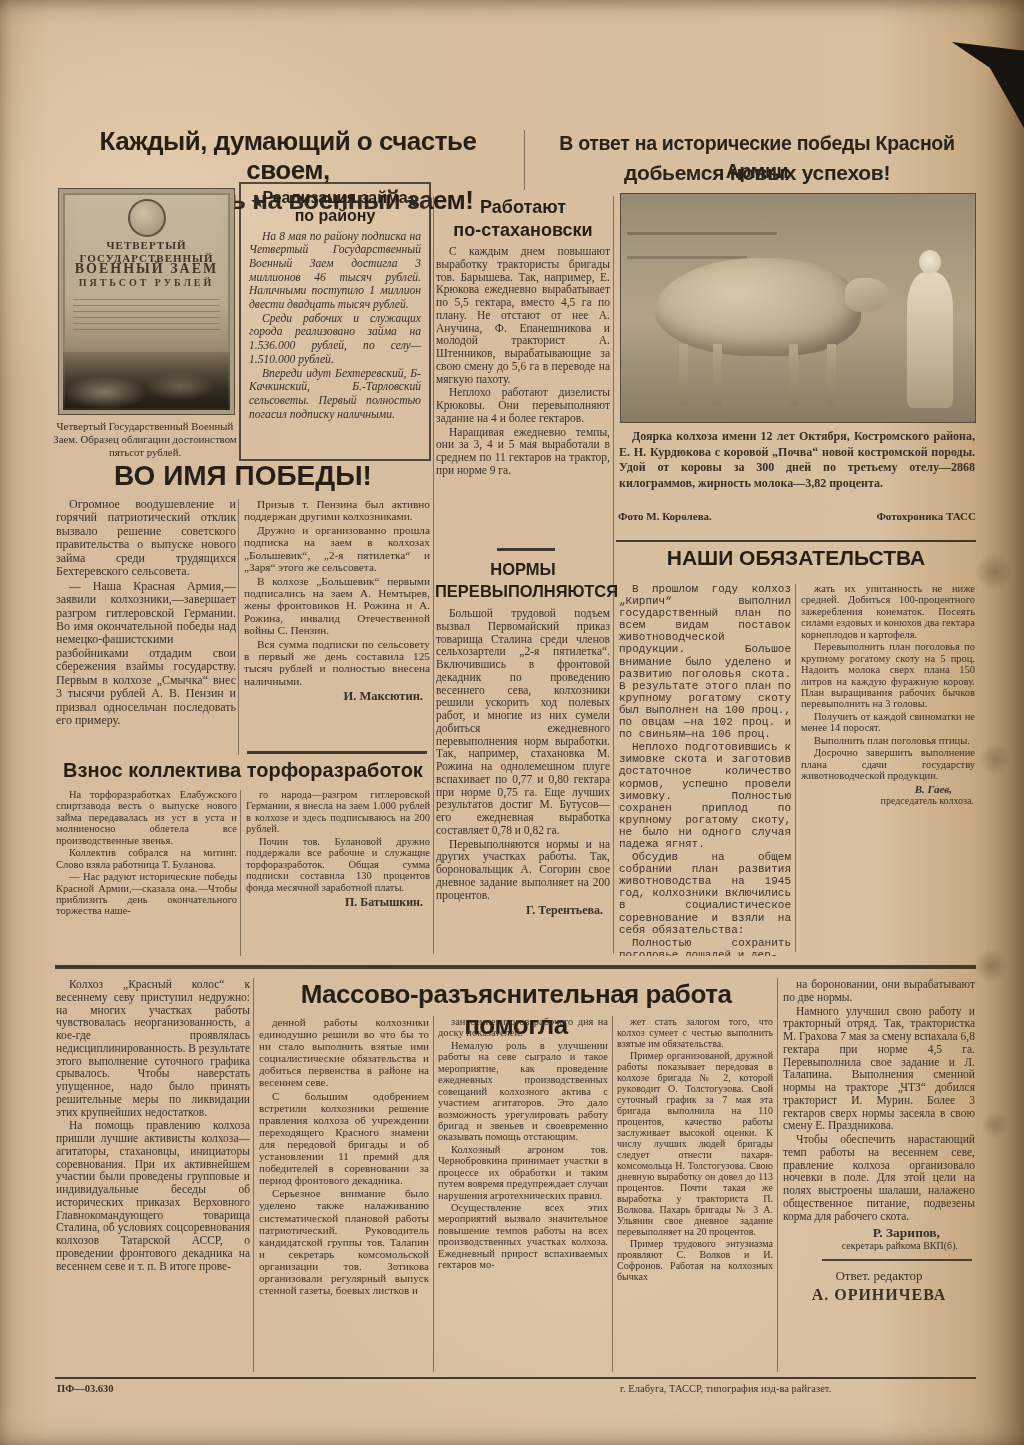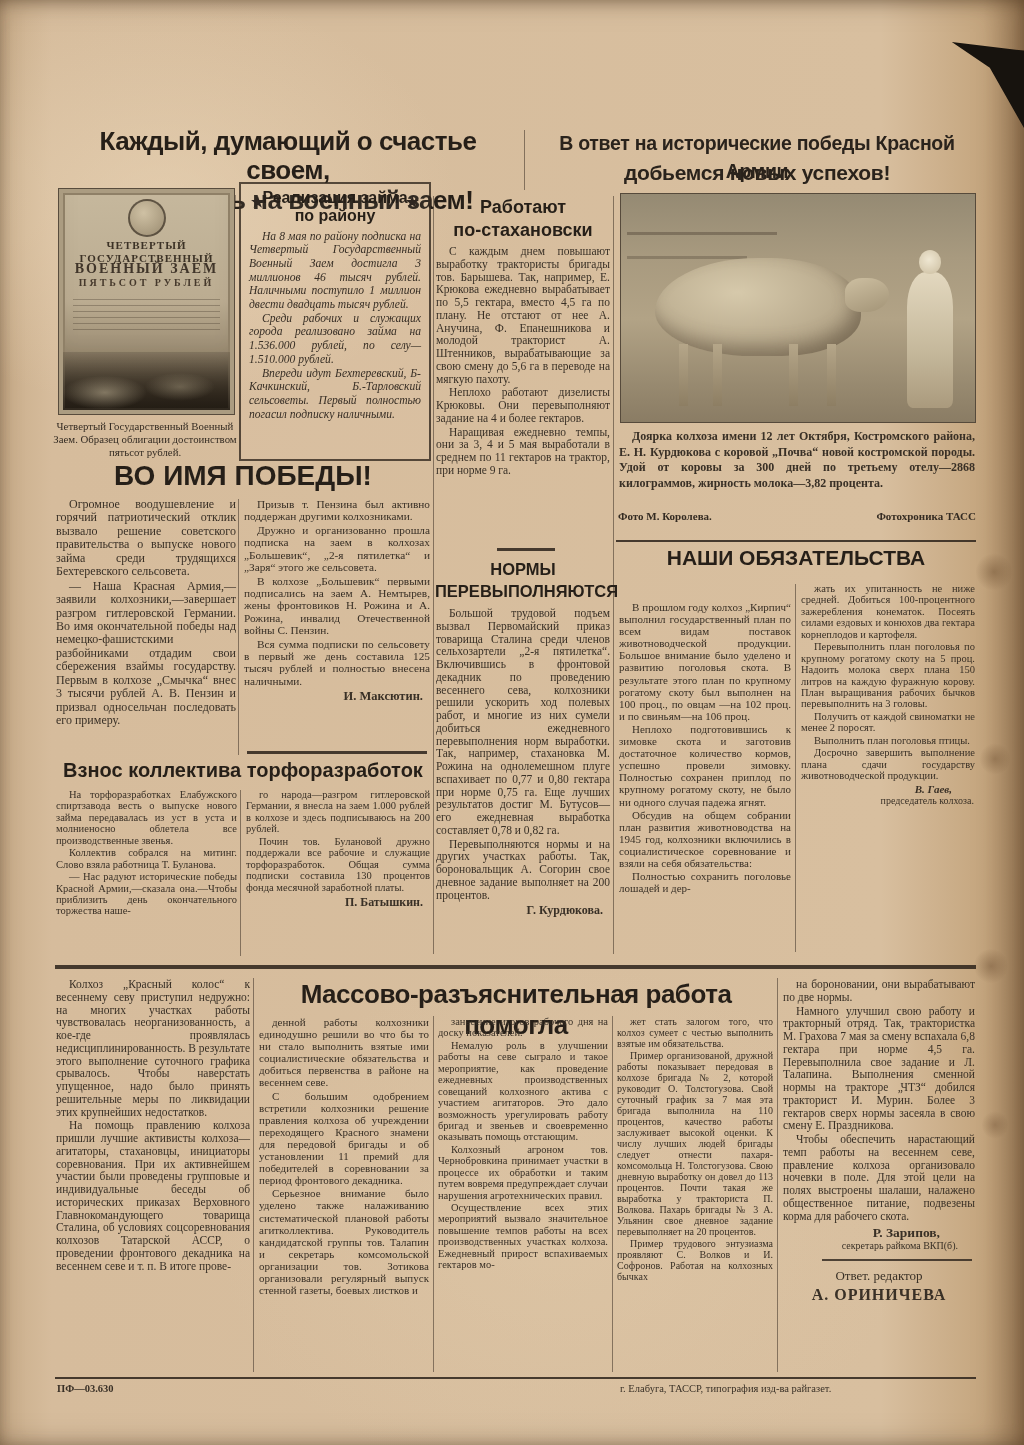--- a/index.html
+++ b/index.html
@@ -170,21 +170,21 @@
   <div class="abs hbar" style="left:497px;top:548px;width:58px;height:3px;"></div>
   <div class="abs h1" style="left:435px;top:558px;width:176px;font-size:16.5px;line-height:1.35;">
     <div>НОРМЫ</div>
     <div>ПЕРЕВЫПОЛНЯЮТСЯ</div>
   </div>
   <div class="abs col fs115" style="left:435px;top:606px;width:176px;height:350px;">
     <div>
         <p>Большой трудовой подъем вызвал Первомайский приказ товарища Сталина среди членов сельхозартели „2-я пятилетка“. Включившись в фронтовой декадник по проведению весеннего сева, колхозники решили ускорить ход полевых работ, и многие из них сумели добиться ежедневного перевыполнения норм выработки. Так, например, стахановка М. Рожина на однолемешном плуге вспахивает по 0,77 и 0,80 гектара при норме 0,75 га. Еще лучших результатов достиг М. Бутусов—его ежедневная выработка составляет 0,78 и 0,82 га.</p>
         <p>Перевыполняются нормы и на других участках работы. Так, бороновальщик А. Согорин свое дневное задание выполняет на 200 процентов.</p>
       </div>
-    <div class="sig" style="font-size:12px;">Г. Курдюкова.</div>
+    <div class="sig" style="font-size:12px;">Г. Терентьева.</div>
   </div>
 
   <div class="abs photo" style="left:620px;top:193px;width:356px;height:230px;">
     <div class="fence"></div>
     <div class="fence2"></div>
     <div class="cow-body"></div>
     <div class="cow-head"></div>
     <div class="cow-leg" style="left:58px;"></div>
     <div class="cow-leg" style="left:92px;"></div>
     <div class="cow-leg" style="left:168px;"></div>
@@ -195,34 +195,34 @@
   <div class="abs col fs12 cap-bold" style="left:618px;top:428px;width:358px;height:78px;line-height:1.3;">
     <p>Доярка колхоза имени 12 лет Октября, Костромского района, Е. Н. Курдюкова с коровой „Почва“ новой костромской породы. Удой от коровы за 300 дней по третьему отелу—2868 килограммов, жирность молока—3,82 процента.</p>
   </div>
   <div class="abs credits" style="left:618px;top:510px;width:358px;">
     <span>Фото М. Королева.</span>
     <span>Фотохроника ТАСС</span>
   </div>
 
   <div class="abs hbar" style="left:616px;top:540px;width:360px;height:2px;"></div>
   <div class="abs h1" style="left:616px;top:546px;width:360px;font-size:21px;">НАШИ ОБЯЗАТЕЛЬСТВА</div>
-  <div class="abs col fs11" style="left:618px;top:600px;width:174px;height:374px;">
+  <div class="abs col fs11" style="left:618px;top:582px;width:174px;height:374px;font-family:Liberation Mono, monospace;">
     <div>
         <p>В прошлом году колхоз „Кирпич“ выполнил государственный план по всем видам поставок животноводческой продукции. Большое внимание было уделено и развитию поголовья скота. В результате этого план по крупному рогатому скоту был выполнен на 100 проц., по овцам —на 102 проц. и по свиньям—на 106 проц.</p>
         <p>Неплохо подготовившись к зимовке скота и заготовив достаточное количество кормов, успешно провели зимовку. Полностью сохранен приплод по крупному рогатому скоту, не было ни одного случая падежа ягнят.</p>
         <p>Обсудив на общем собрании план развития животноводства на 1945 год, колхозники включились в социалистическое соревнование и взяли на себя обязательства:</p>
         <p>Полностью сохранить поголовье лошадей и дер-</p>
       </div>
   </div>
   <div class="abs vrule" style="left:795px;top:584px;height:368px;"></div>
   <div class="abs col fs105" style="left:800px;top:582px;width:176px;height:374px;">
     <div>
         <p>жать их упитанность не ниже средней. Добиться 100-процентного зажеребления конематок. Посеять силами ездовых и конюхов два гектара корнеплодов и картофеля.</p>
         <p>Перевыполнить план поголовья по крупному рогатому скоту на 5 проц. Надоить молока сверх плана 150 литров на каждую фуражную корову. План выращивания рабочих бычков перевыполнить на 3 головы.</p>
-        <p>Получить от каждой свиноматки не менее 2 поросят.</p>
+        <p>Получить от каждой свиноматки не менее 14 поросят.</p>
         <p>Выполнить план поголовья птицы.</p>
         <p>Досрочно завершить выполнение плана сдачи государству животноводческой продукции.</p>
       </div>
     <div class="sig" style="font-size:11px;padding-right:24px;margin-top:2px;font-style:italic;">В. Гаев,</div>
     <div class="sig-role">председатель колхоза.</div>
   </div>
 
   <div class="abs dbl" style="left:55px;top:965px;width:921px;"></div>
 
   <div class="abs h1" style="left:258px;top:979px;width:516px;font-size:26px;letter-spacing:-.5px;">Массово-разъяснительная работа помогла</div>
@@ -230,21 +230,21 @@
     <div>
         <p>Колхоз „Красный колос“ к весеннему севу приступил недружно: на многих участках работы чувствовалась неорганизованность, а кое-где проявлялась недисциплинированность. В результате этого выполнение суточного графика срывалось. Чтобы наверстать упущенное, надо было принять решительные меры по ликвидации этих крупнейших недостатков.</p>
         <p>На помощь правлению колхоза пришли лучшие активисты колхоза—агитаторы, стахановцы, инициаторы соревнования. При их активнейшем участии были проведены групповые и индивидуальные беседы об исторических приказах Верховного Главнокомандующего товарища Сталина, об условиях соцсоревнования колхозов Татарской АССР, о проведении фронтового декадника на весеннем севе и т. п. В итоге прове-</p>
       </div>
   </div>
   <div class="abs vrule" style="left:253px;top:978px;height:394px;"></div>
   <div class="abs col fs11" style="left:258px;top:1015px;width:172px;height:359px;">
     <div>
         <p>денной работы колхозники единодушно решили во что бы то ни стало выполнить взятые ими социалистические обязательства и добиться первенства в районе на весеннем севе.</p>
         <p>С большим одобрением встретили колхозники решение правления колхоза об учреждении переходящего Красного знамени для передовой бригады и об установлении 11 премий для победителей в соревновании за период фронтового декадника.</p>
-        <p>Серьезное внимание было уделено также налаживанию систематической плановой работы агитколлектива. Руководитель кандидатской группы тов. Талапин и секретарь комсомольской организации тов. Зотикова организовали регулярный выпуск стенной газеты, боевых листков и</p>
+        <p>Серьезное внимание было уделено также налаживанию систематической плановой работы патриотический. Руководитель кандидатской группы тов. Талапин и секретарь комсомольской организации тов. Зотикова организовали регулярный выпуск стенной газеты, боевых листков и</p>
       </div>
   </div>
   <div class="abs vrule" style="left:433px;top:1016px;height:356px;"></div>
   <div class="abs col fs105" style="left:437px;top:1015px;width:172px;height:359px;">
     <div>
         <p>занесение итогов рабочего дня на доску показателей.</p>
         <p>Немалую роль в улучшении работы на севе сыграло и такое мероприятие, как проведение ежедневных производственных совещаний колхозного актива с участием агитаторов. Это дало возможность урегулировать работу бригад и звеньев и своевременно оказывать помощь отстающим.</p>
         <p>Колхозный агроном тов. Чернобровкина принимает участки в процессе их обработки и таким путем вовремя предупреждает случаи нарушения агротехнических правил.</p>
         <p>Осуществление всех этих мероприятий вызвало значительное повышение темпов работы на всех производственных участках колхоза. Ежедневный прирост вспахиваемых гектаров мо-</p>
       </div>

